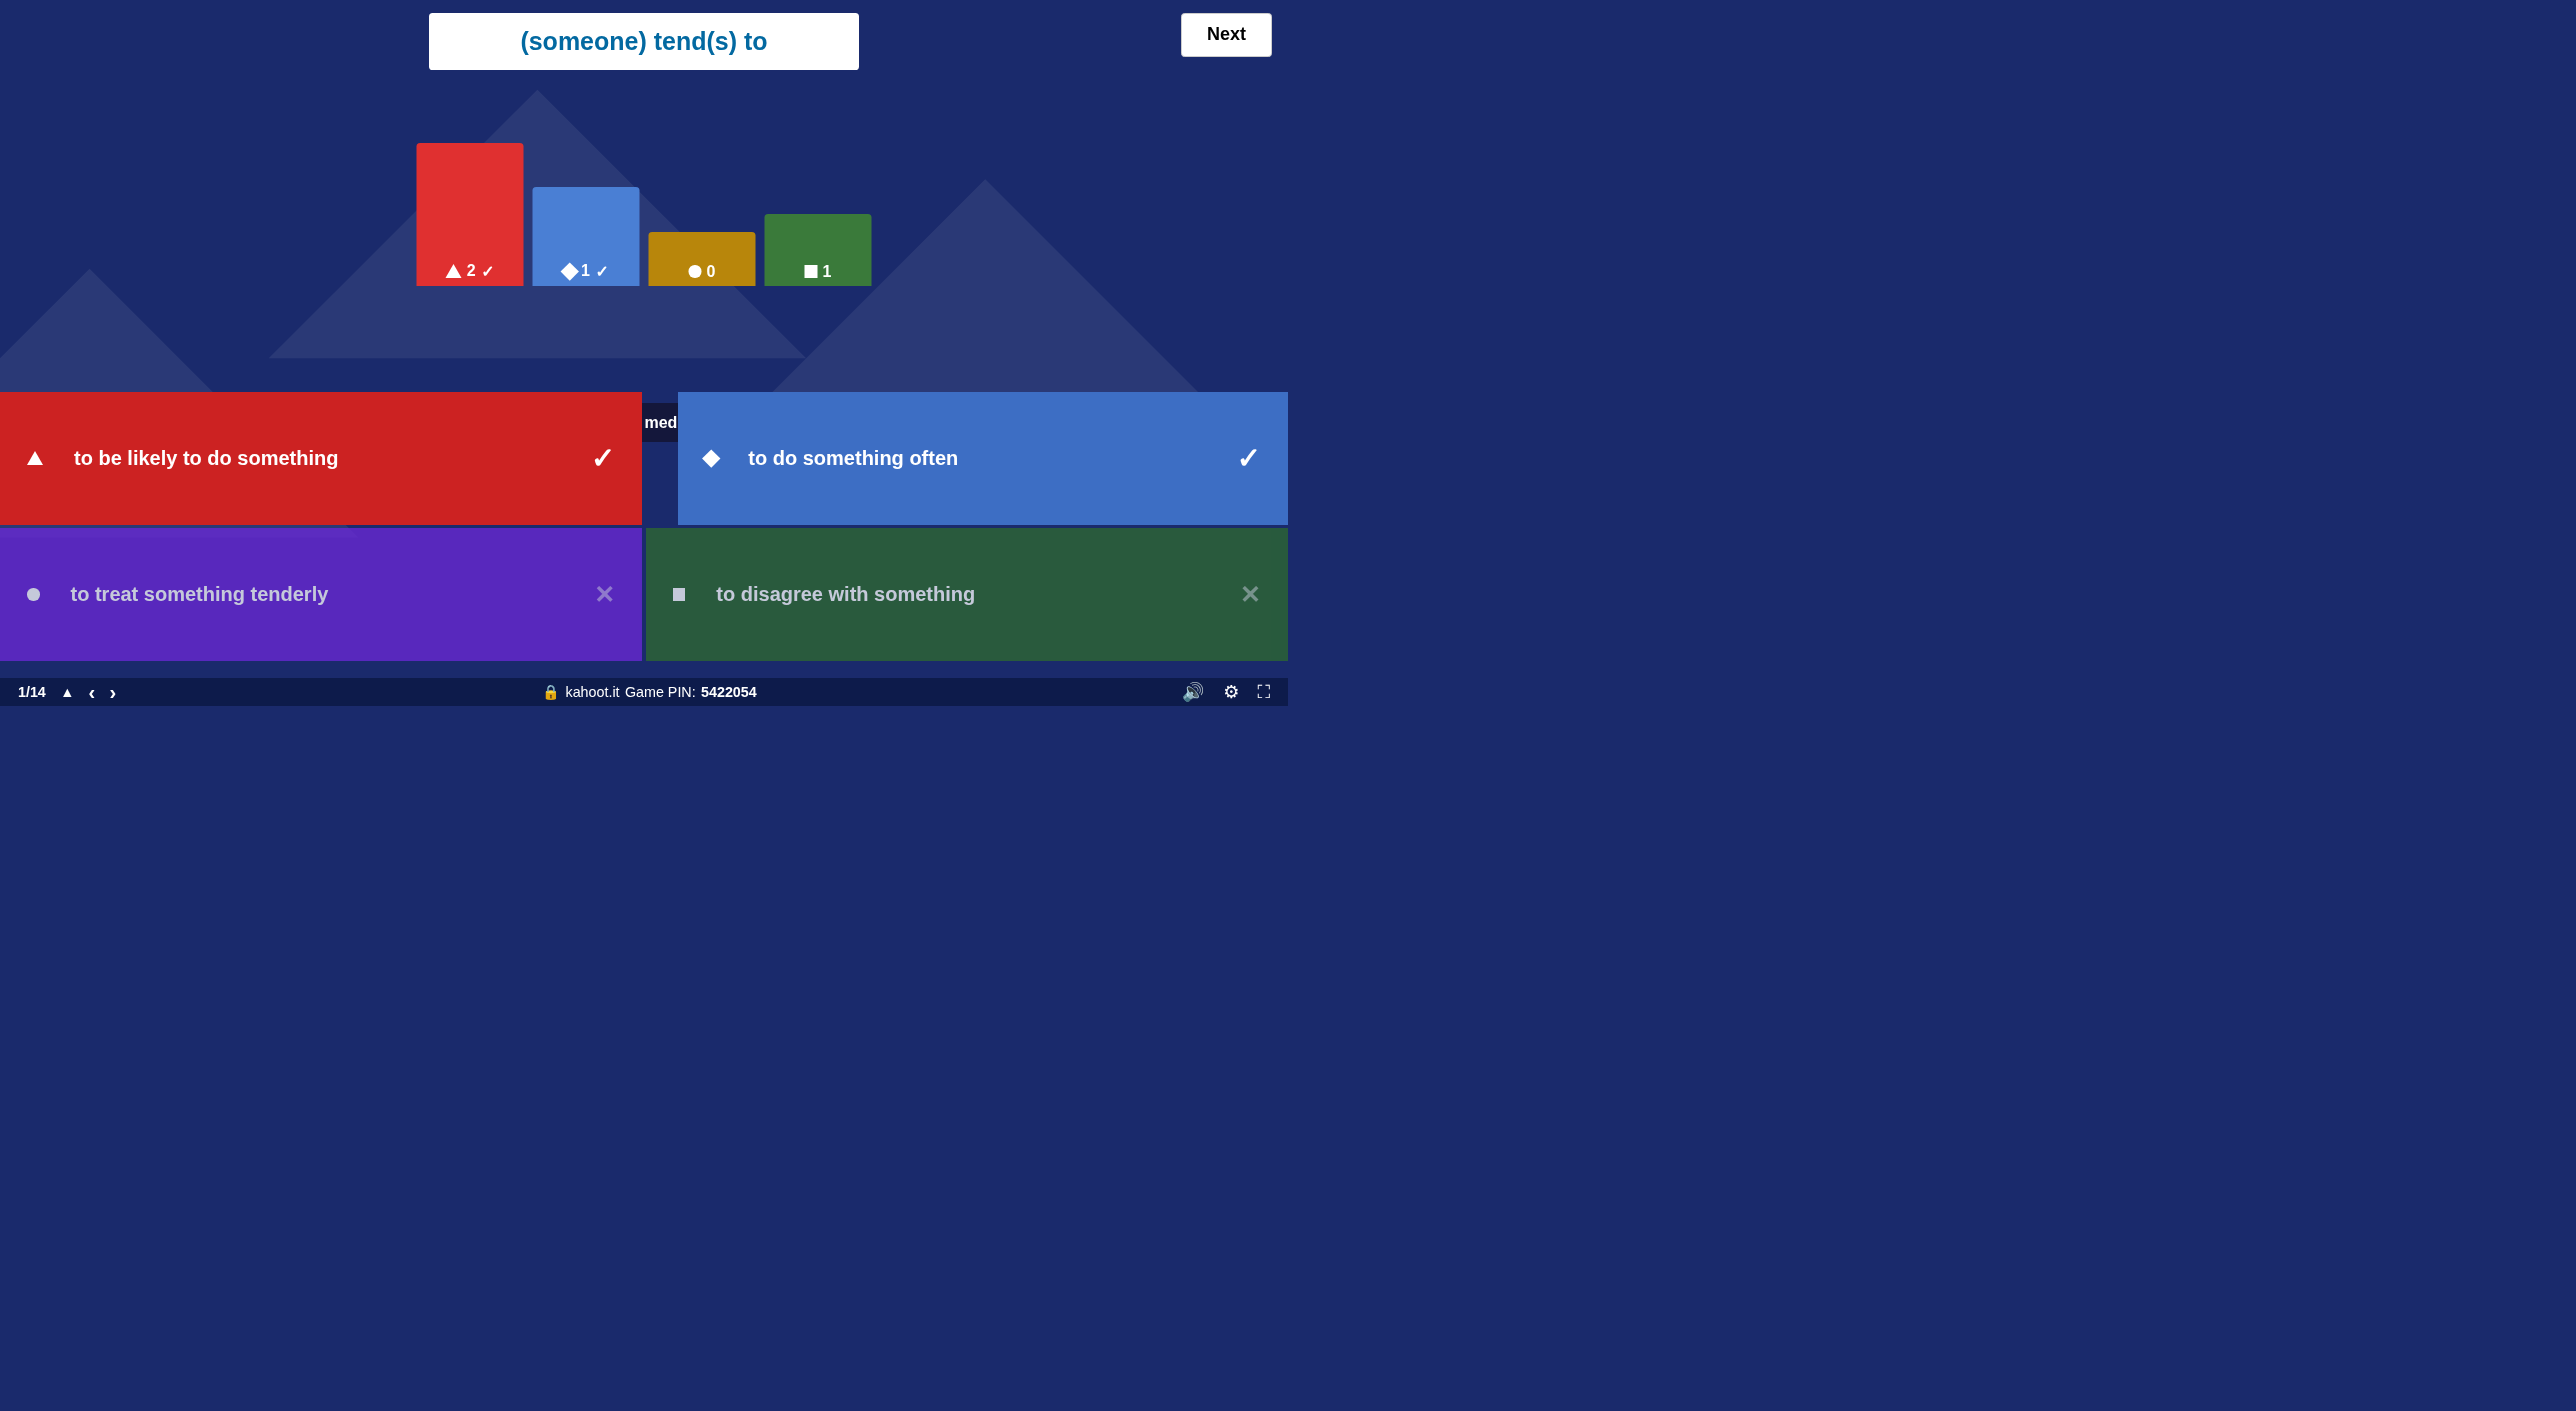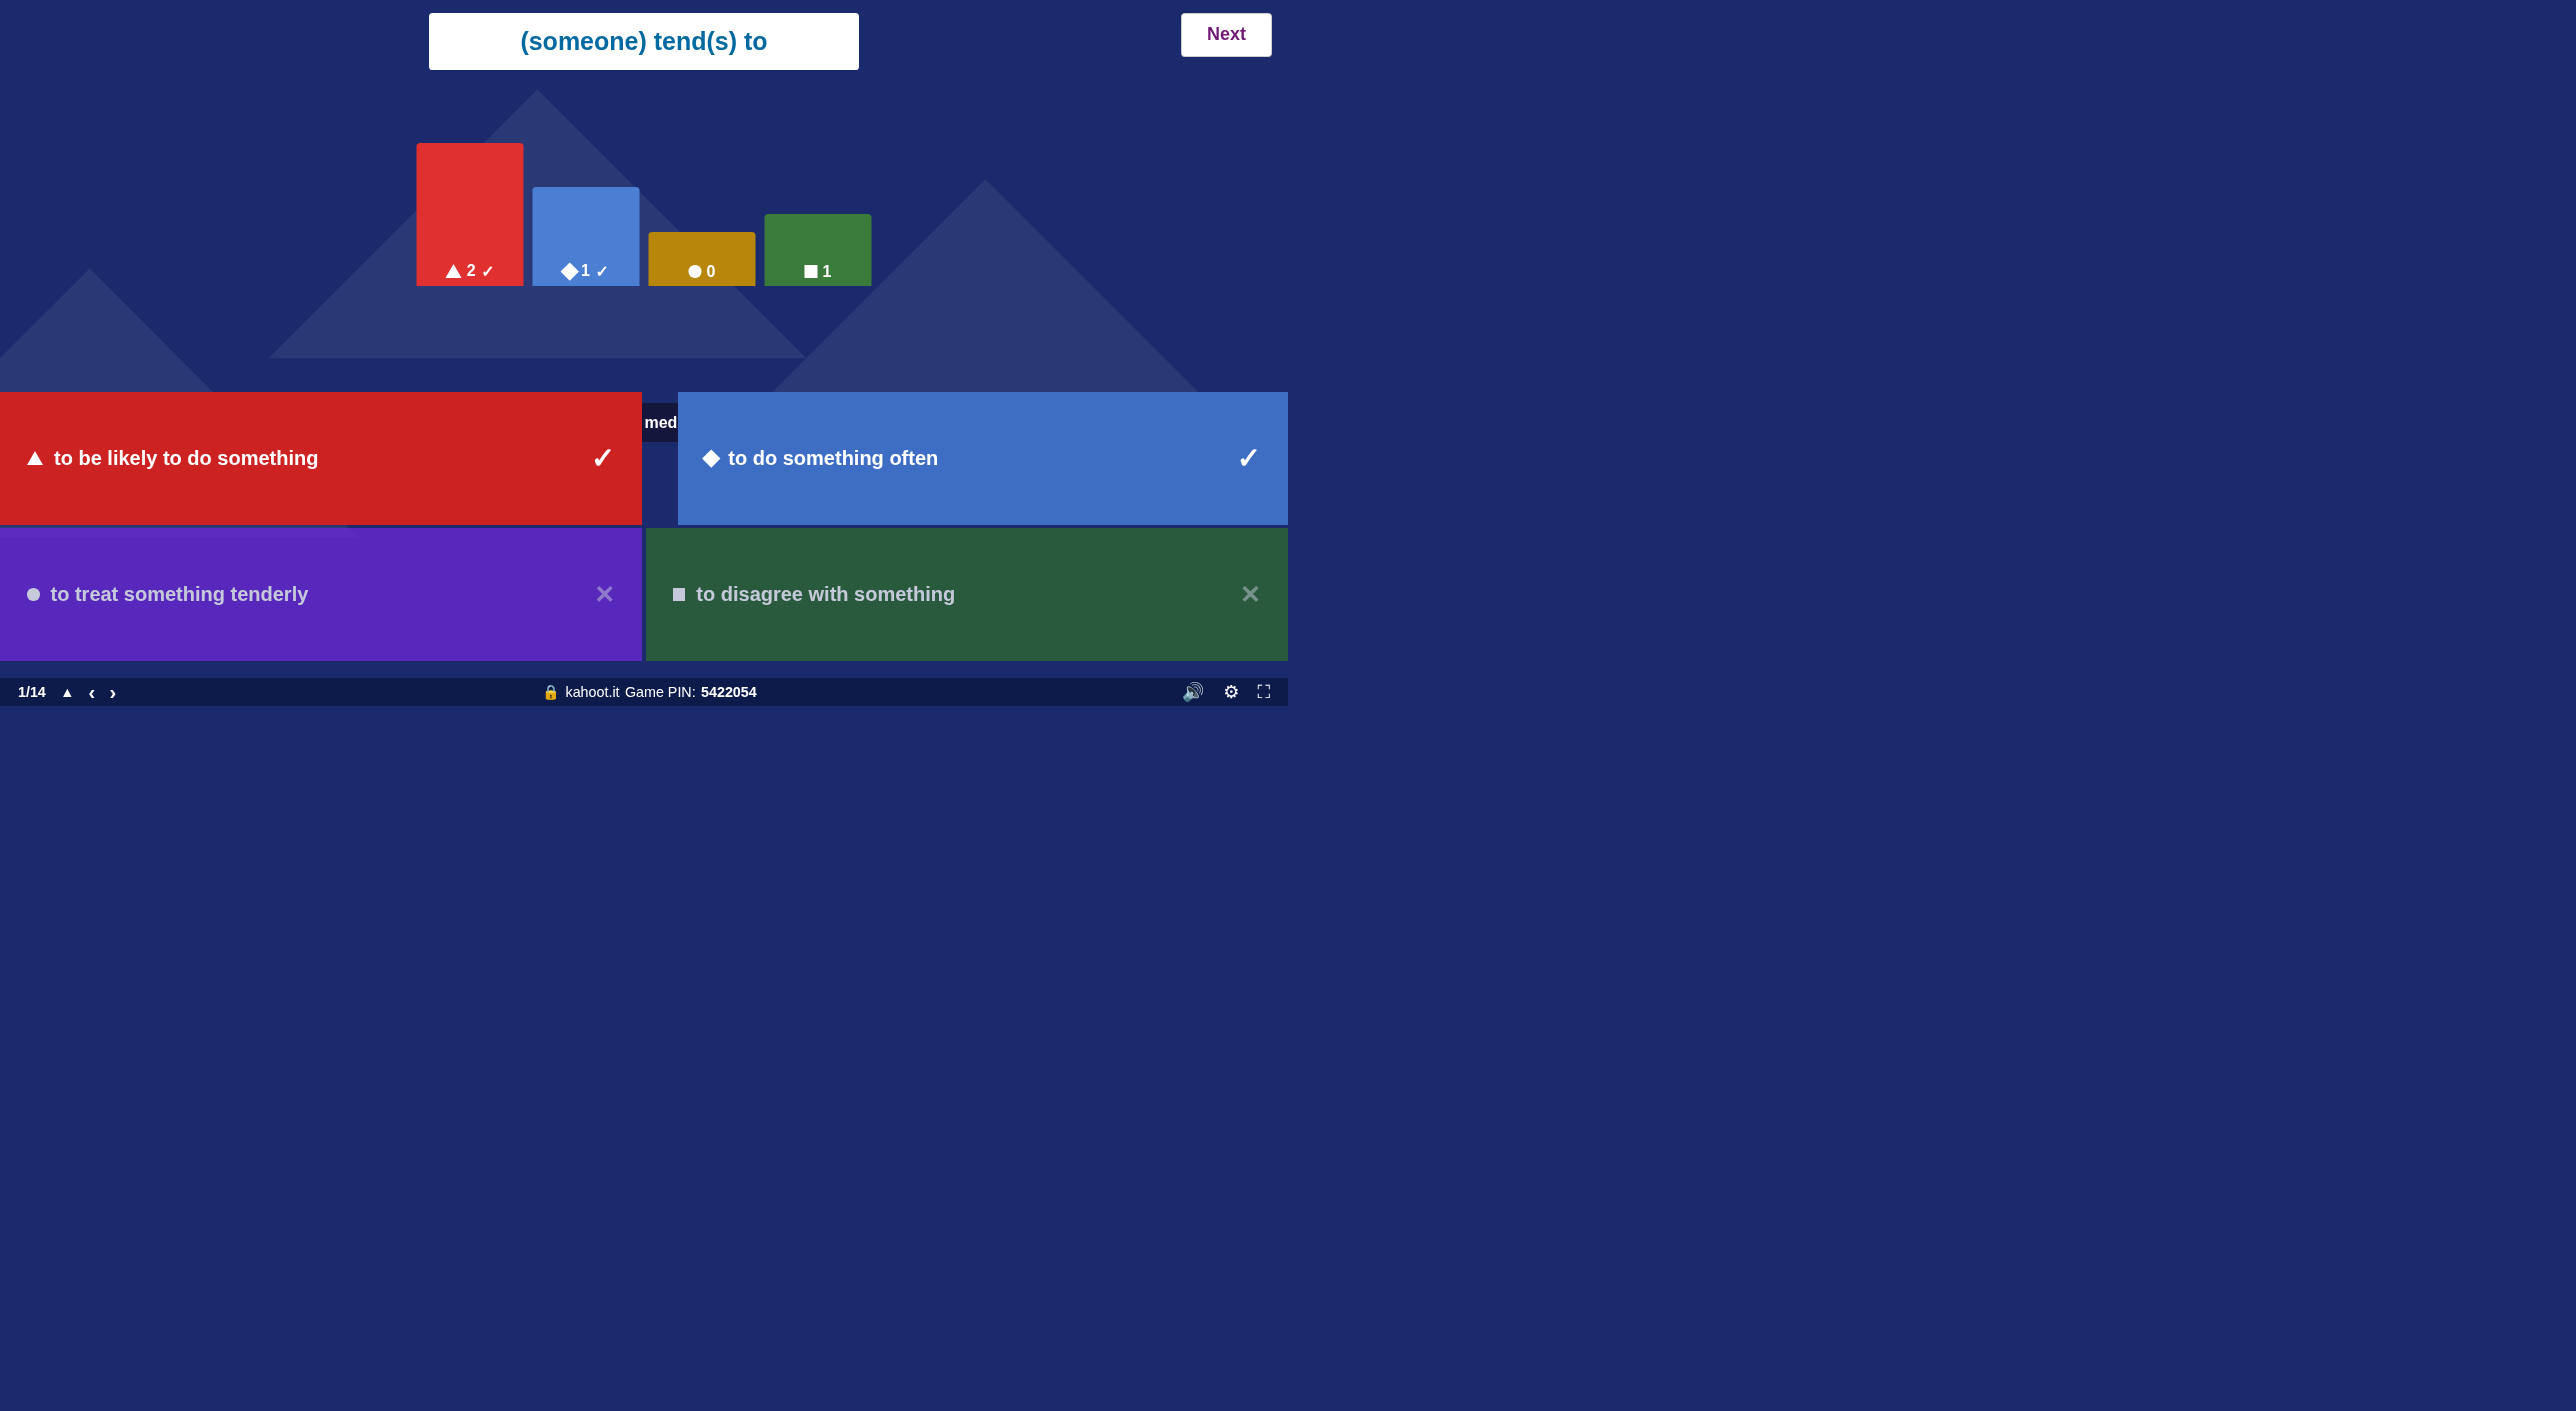--- a/index.html
+++ b/index.html
@@ -38,21 +38,21 @@
       top: 12.5px;
       right: 16px;
       background: white;
       border: 1.8px solid #ccc;
       border-radius: 3.6px;
       padding: 10.7px 25px;
       font-size: 18px;
       font-weight: 900;
       cursor: pointer;
       z-index: 10;
-      color: #701a75;
+      color: #000000;
     }
 
     
     .chart-area {
       position: absolute;
       top: 107px;
       left: 50%;
       transform: translateX(-50%);
       display: flex;
       align-items: flex-end;
@@ -167,21 +167,21 @@
     .answer-option.incorrect { opacity: 0.75; }
 
     .answer-red { background-color: #cc2222; }
     .answer-blue { background-color: #3d6ec4; margin-left: 32px; }
     .answer-gold { background-color: #6d28d9; }
     .answer-green { background-color: #2e6b2e; }
 
     .answer-left {
       display: flex;
       align-items: center;
-      gap: 11px;
+      gap: 31px;
     }
 
     .answer-check {
       font-size: 29px;
       color: white;
     }
     .answer-cross {
       font-size: 25px;
       color: rgba(255,255,255,0.5);
     }

